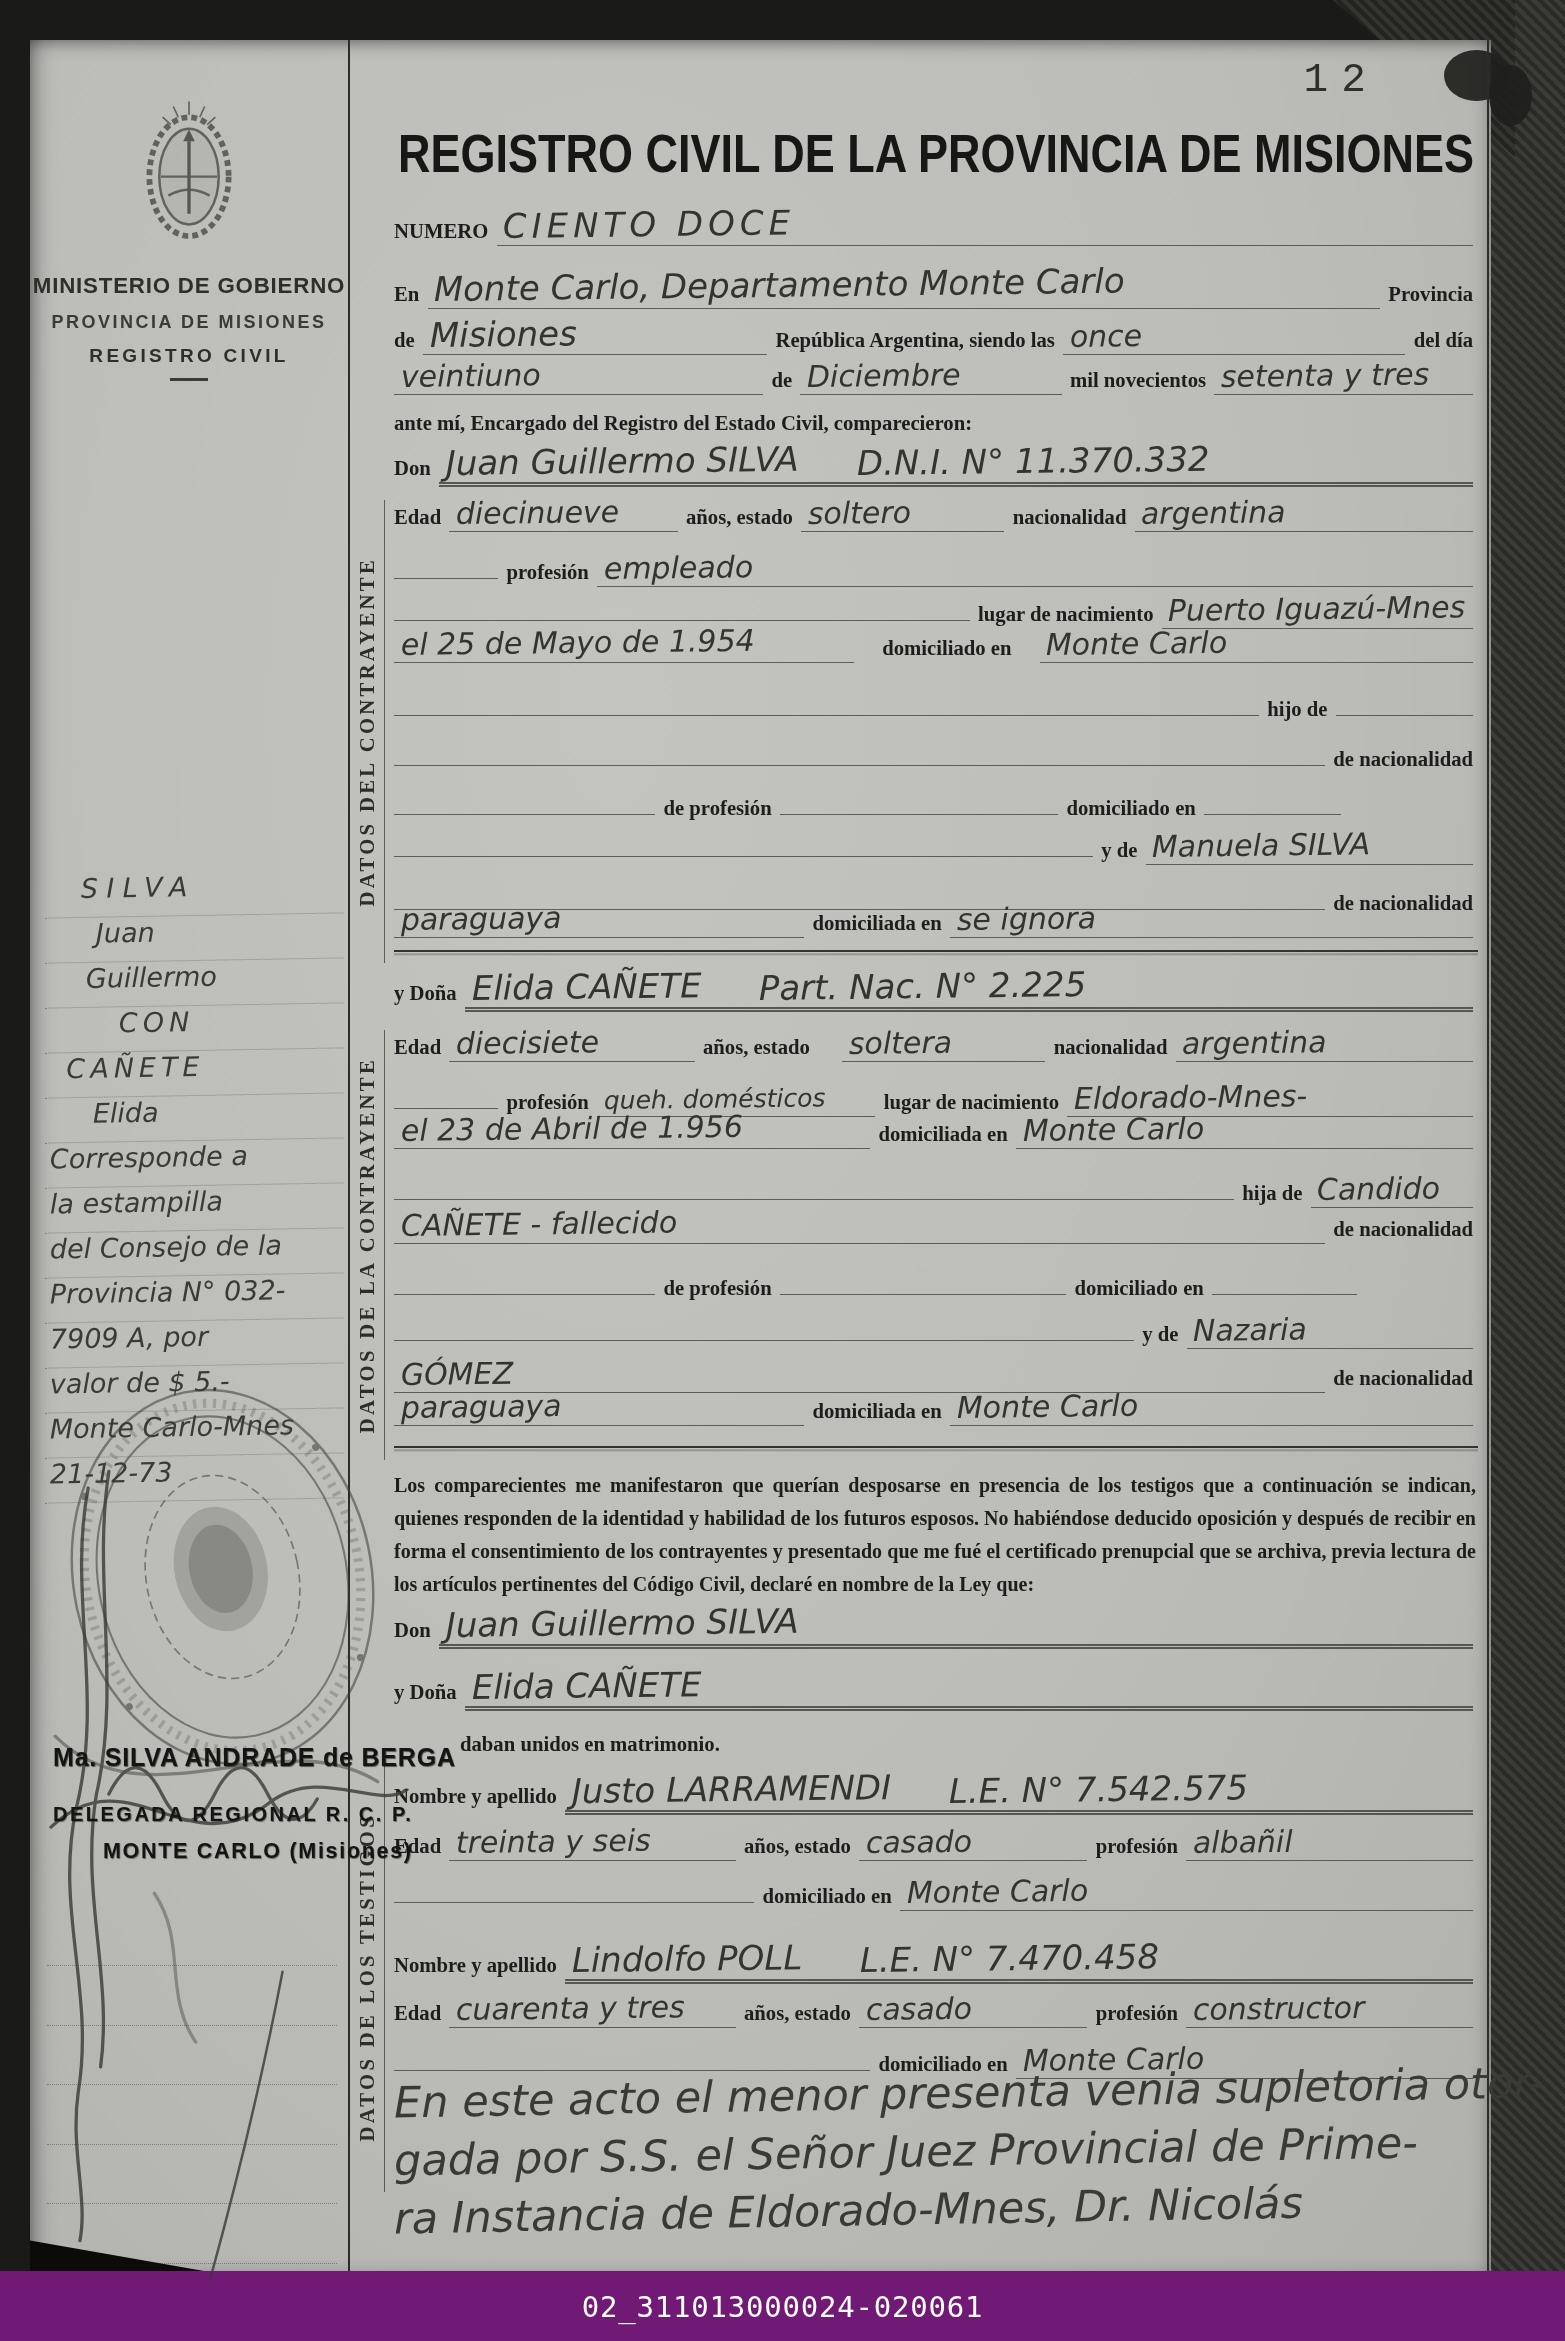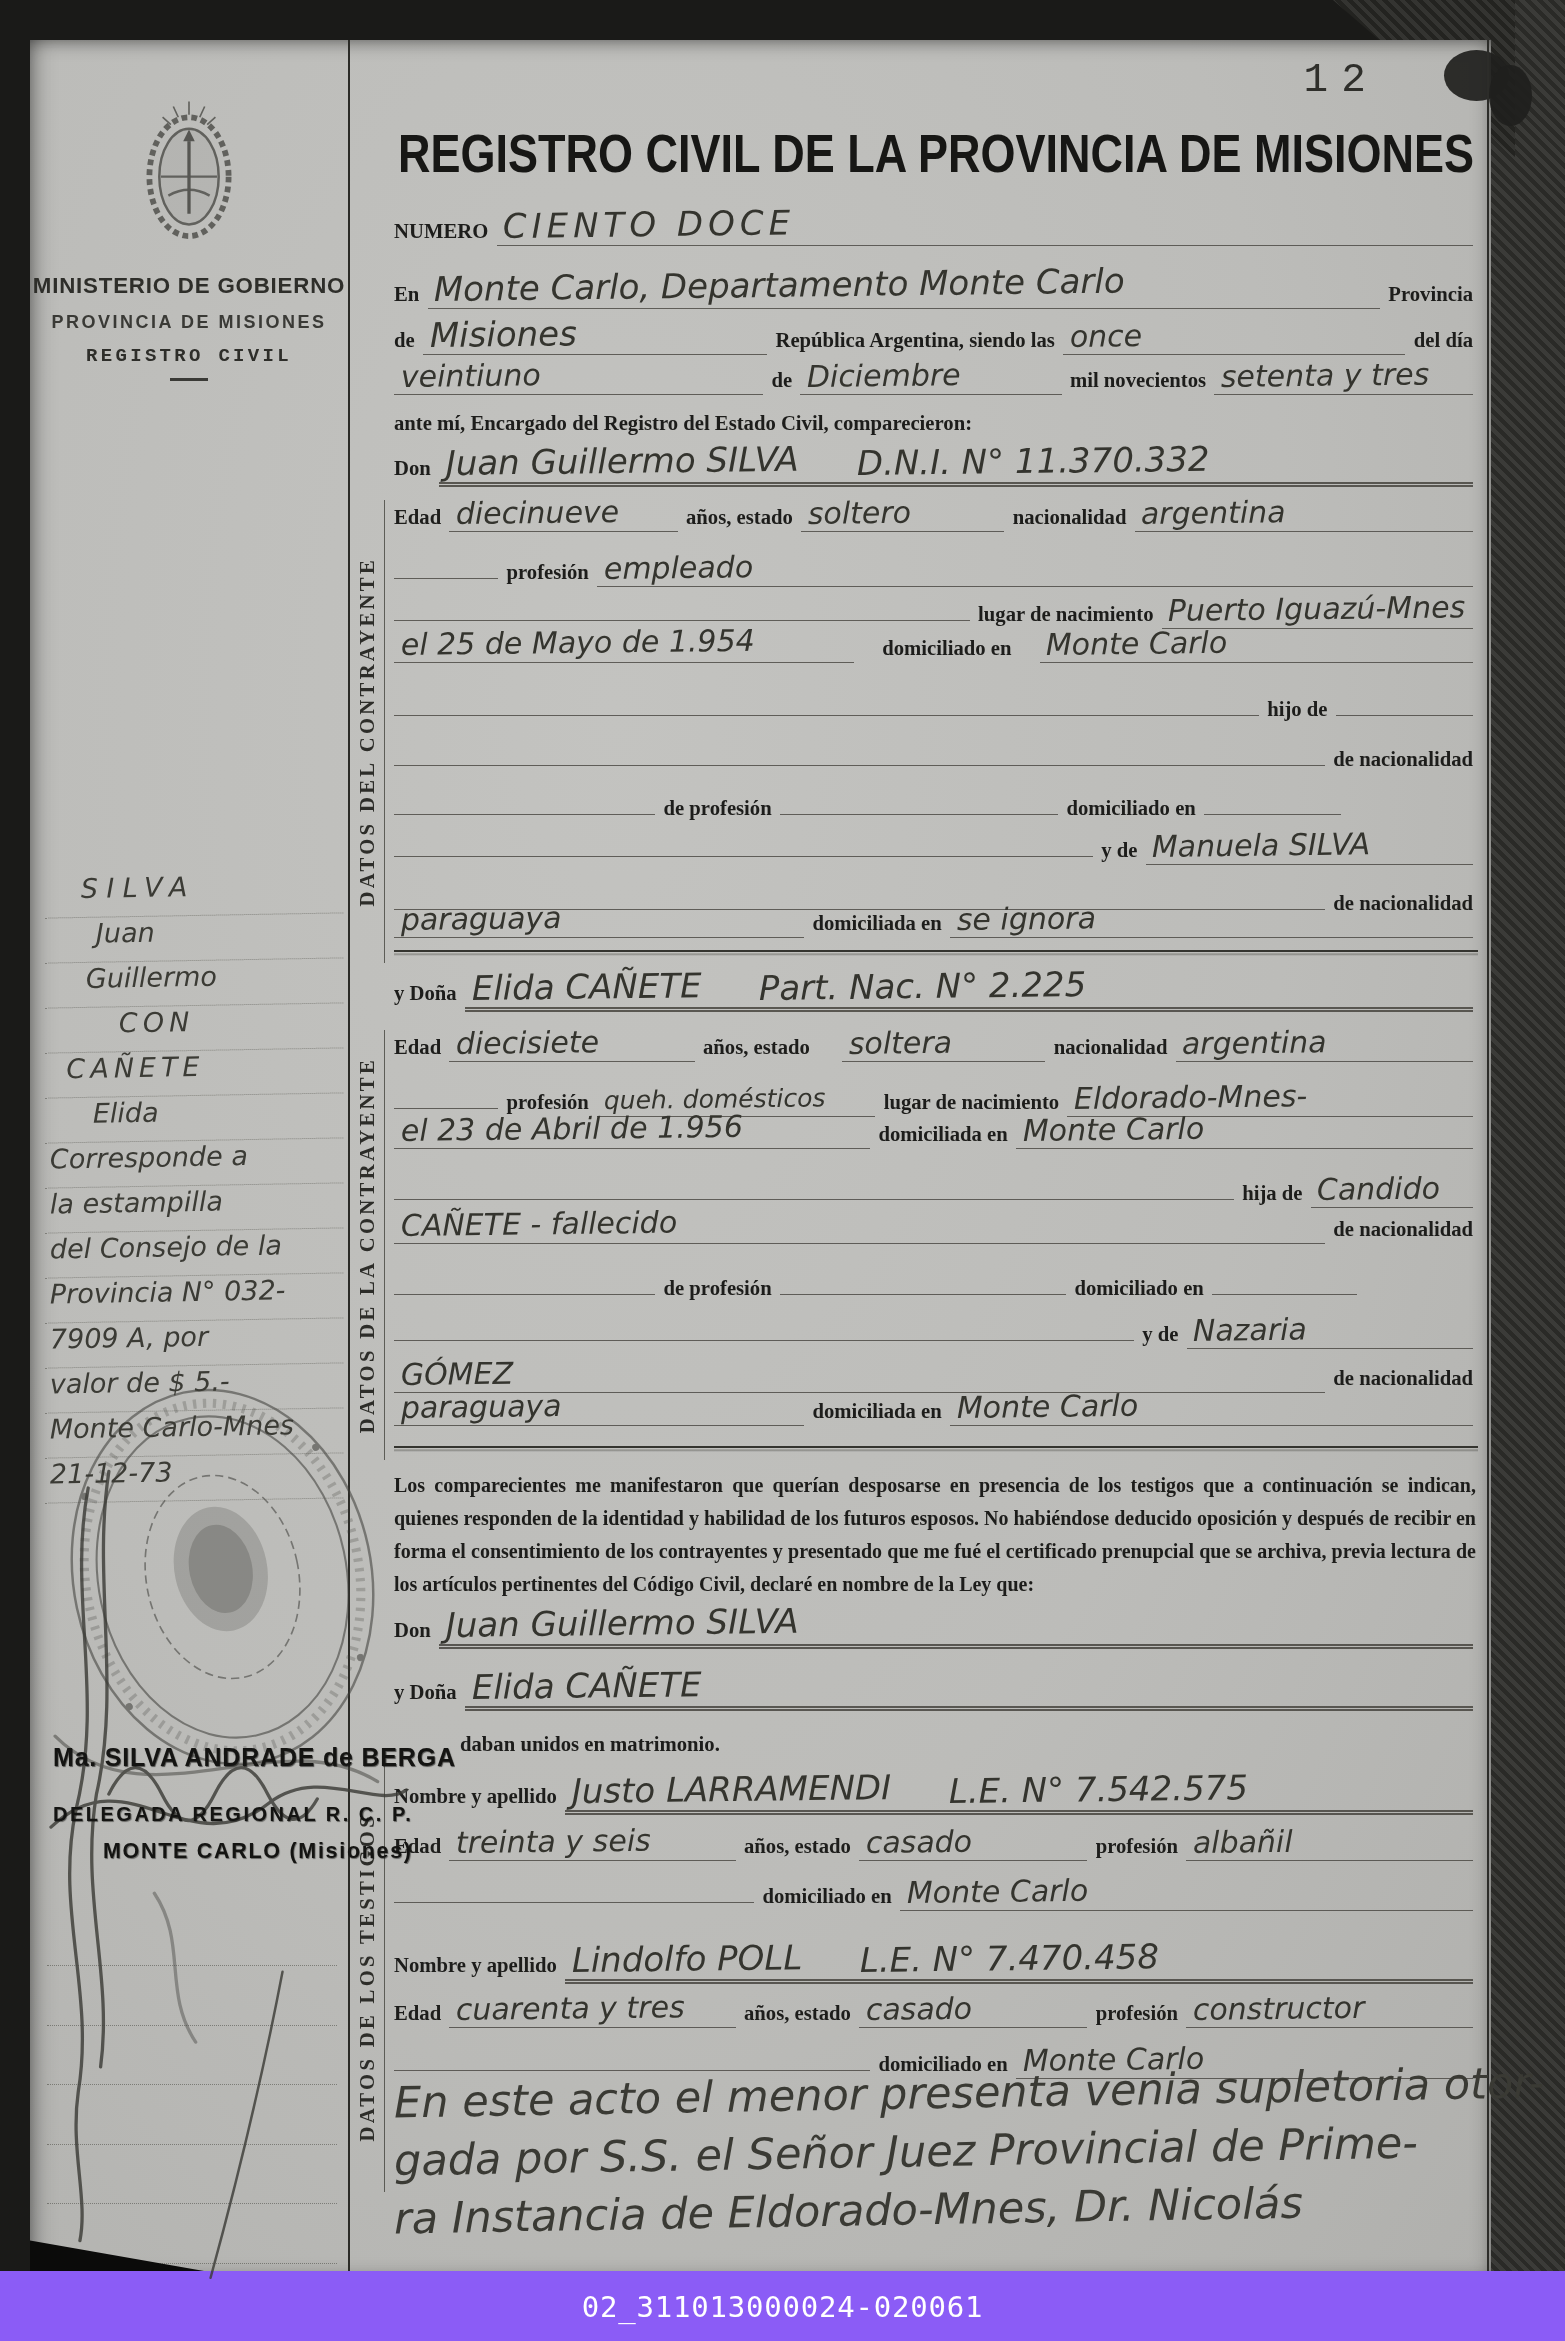--- a/index.html
+++ b/index.html
@@ -5,36 +5,36 @@
   html,body{margin:0;padding:0;background:#0e0e0d;}
   .scan{position:relative;width:1565px;height:2342px;background:#1a1a18;overflow:hidden;
         font-family:"Liberation Serif",serif;}
   
   .binding{position:absolute;right:0;top:0;width:76px;height:2271px;
     background:repeating-linear-gradient(45deg,#3b3b38 0 4.1px,#2a2a27 4.1px 8.3px),#2e2e2b;}
   .binding-top-corner{position:absolute;right:50px;top:0;width:182px;height:157px;
     background:repeating-linear-gradient(45deg,#343431 0 4.1px,#232320 4.1px 8.3px);
     clip-path:polygon(100% 0,0 0,100% 100%);}
   .page-edge{position:absolute;left:1487px;top:40px;height:2231px;width:0;border-left:2.5px solid #2c2c29;}
-  .footer-bar{position:absolute;left:0;right:0;bottom:0;height:71px;background:#8b5cf6;
+  .footer-bar{position:absolute;left:0;right:0;bottom:0;height:71px;background:#701a75;
     display:flex;align-items:center;justify-content:center;}
   .footer-code{color:#fff;font-family:"DejaVu Sans Mono",monospace;font-size:29px;letter-spacing:0.8px;}
   
   .paper{position:absolute;left:30px;top:40px;width:1461px;height:2231px;background:
     radial-gradient(ellipse at 40% 30%, #c3c3c0 0%, #bcbcb9 55%, #b0b0ad 100%);
     box-shadow:inset 15px 0 25px -15px rgba(0,0,0,.55), inset -11.6px 0 20px -11.6px rgba(0,0,0,.35),
                inset 0 11.6px 20px -11.6px rgba(0,0,0,.45);}
   .corner-shadow{position:absolute;left:0;bottom:0;width:174px;height:51px;background:#0b0b0a;
     clip-path:polygon(0 100%,0 40%,100% 100%);}
   .smudge{position:absolute;background:#1f1f1d;border-radius:50%;opacity:.92;}
   
   .side-head{position:absolute;left:0;top:50px;width:318px;text-align:center;color:#2e2e2a;}
   .ministry1{font-family:"Liberation Sans",sans-serif;font-weight:bold;font-size:22.3px;letter-spacing:0.8px;margin-top:18px;}
   .ministry2{font-family:"Liberation Sans",sans-serif;font-weight:bold;font-size:18px;letter-spacing:2.5px;margin-top:13.2px;color:#3a3a36;}
-  .ministry3{font-family:Liberation Mono, monospace;font-weight:bold;font-size:19px;letter-spacing:3.3px;margin-top:11.6px;}
+  .ministry3{font-family:Liberation Sans, sans-serif;font-weight:bold;font-size:19px;letter-spacing:3.3px;margin-top:11.6px;}
   .mdash{width:38px;border-top:3.3px solid #3a3a36;margin:11.6px auto 0;}
   .margin-notes{position:absolute;left:15px;top:831px;width:298px;z-index:4;}
   .mnote{height:44px;font-family:"DejaVu Sans",sans-serif;font-style:italic;font-size:27px;color:#3b3b35;
     border-bottom:1.7px dotted rgba(75,75,68,.5);white-space:nowrap;transform:rotate(-1deg);}
   .margin-notes div:nth-child(1){padding-left:36px;letter-spacing:8.3px;}
   .margin-notes div:nth-child(2){padding-left:51px;}
   .margin-notes div:nth-child(3){padding-left:41px;}
   .margin-notes div:nth-child(4){padding-left:74px;letter-spacing:5px;}
   .margin-notes div:nth-child(5){padding-left:21.5px;letter-spacing:5px;}
   .margin-notes div:nth-child(6){padding-left:48px;}

